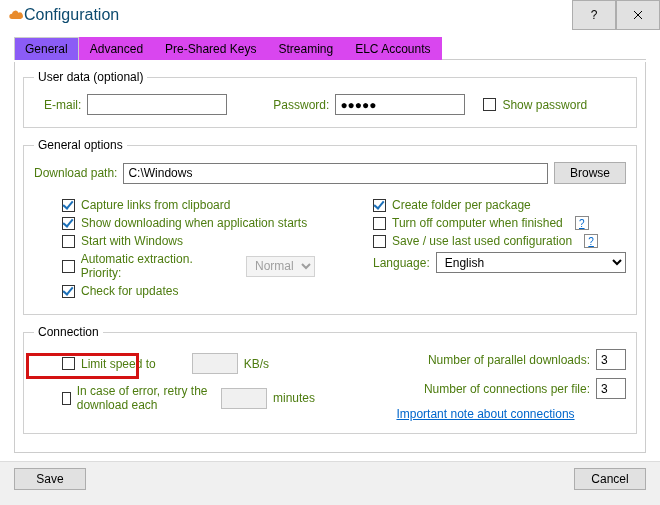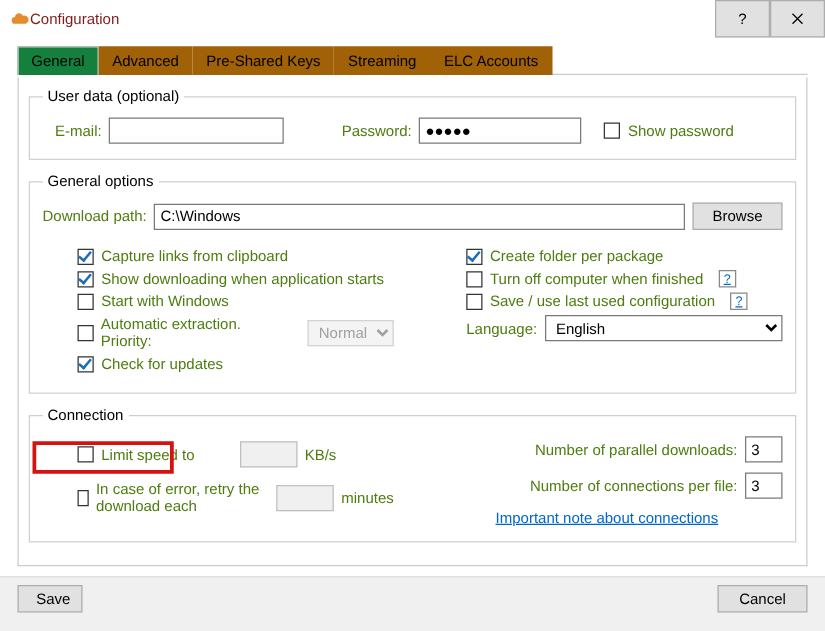--- a/index.html
+++ b/index.html
@@ -1,23 +1,23 @@
 <!DOCTYPE html>
 <html><head>
 <meta charset="utf-8">
 <style>
 * { box-sizing: border-box; font-family: "Segoe UI", Tahoma, sans-serif; font-size: 12px; }
 body { margin: 0; background: #fff; width: 660px; height: 505px; overflow: hidden; }
 .titlebar { height: 30px; display: flex; align-items: center; padding: 0 0 0 8px; background: #fff; }
-.titlebar .title { flex: 1; font-size: 12px; color: #7f1d1d; }
+.titlebar .title { flex: 1; font-size: 16px; color: #0c4a6e; }
 .titlebar .btn { width: 44px; height: 30px; display: flex; align-items: center; justify-content: center; color: #000; }
 .content { padding: 6px 14px 0 14px; }
 .tabs { display: flex; border-bottom: 1px solid #ccc; margin-bottom: 2px; position: relative; }
-.tab { padding: 4px 10px; border: 1px solid transparent; border-bottom: none; cursor: default; position: relative; top: 1px; background:#a16207; }
-.tab.active { border-color: #ccc; background: #15803d; }
+.tab { padding: 4px 10px; border: 1px solid transparent; border-bottom: none; cursor: default; position: relative; top: 1px; background:#d946ef; }
+.tab.active { border-color: #ccc; background: #8b5cf6; }
 .tabbody { border: 1px solid #ccc; border-top: none; padding: 8px; }
 fieldset { border: 1px solid #d0d0d0; margin: 0 0 10px 0; padding: 10px 10px 12px 10px; }
 legend { padding: 0 4px; color: #000; }
 .row { display: flex; align-items: center; gap: 6px; }
 label.lbl { color: #4d7c0f; }
 input[type=text], input[type=password], select { border: 1px solid #7a7a7a; height: 21px; padding: 1px 4px; background: #fff; }
 input[type=text][disabled], select[disabled] { background: #f0f0f0; color: #777; border-color:#bfbfbf; }
 .small-input { width: 46px; }
 .num-input { width: 30px; }
 .btn { background: #e1e1e1; border: 1px solid #adadad; height: 22px; padding: 0 14px; cursor: default; }
@@ -160,16 +160,16 @@
             </div>
         </div>
       </div>
       <div class="highlight-box" style="left:2px;top:14px;width:113px;height:26px"></div>
     </fieldset>
 
   </div>
 </div>
 
 <div class="footer">
-  <button class="btn" style="width:52px">Save</button>
+  <button class="btn" style="width:72px">Save</button>
   <div class="spacer"></div>
   <button class="btn" style="width:72px">Cancel</button>
 </div>
 
 </body></html>

